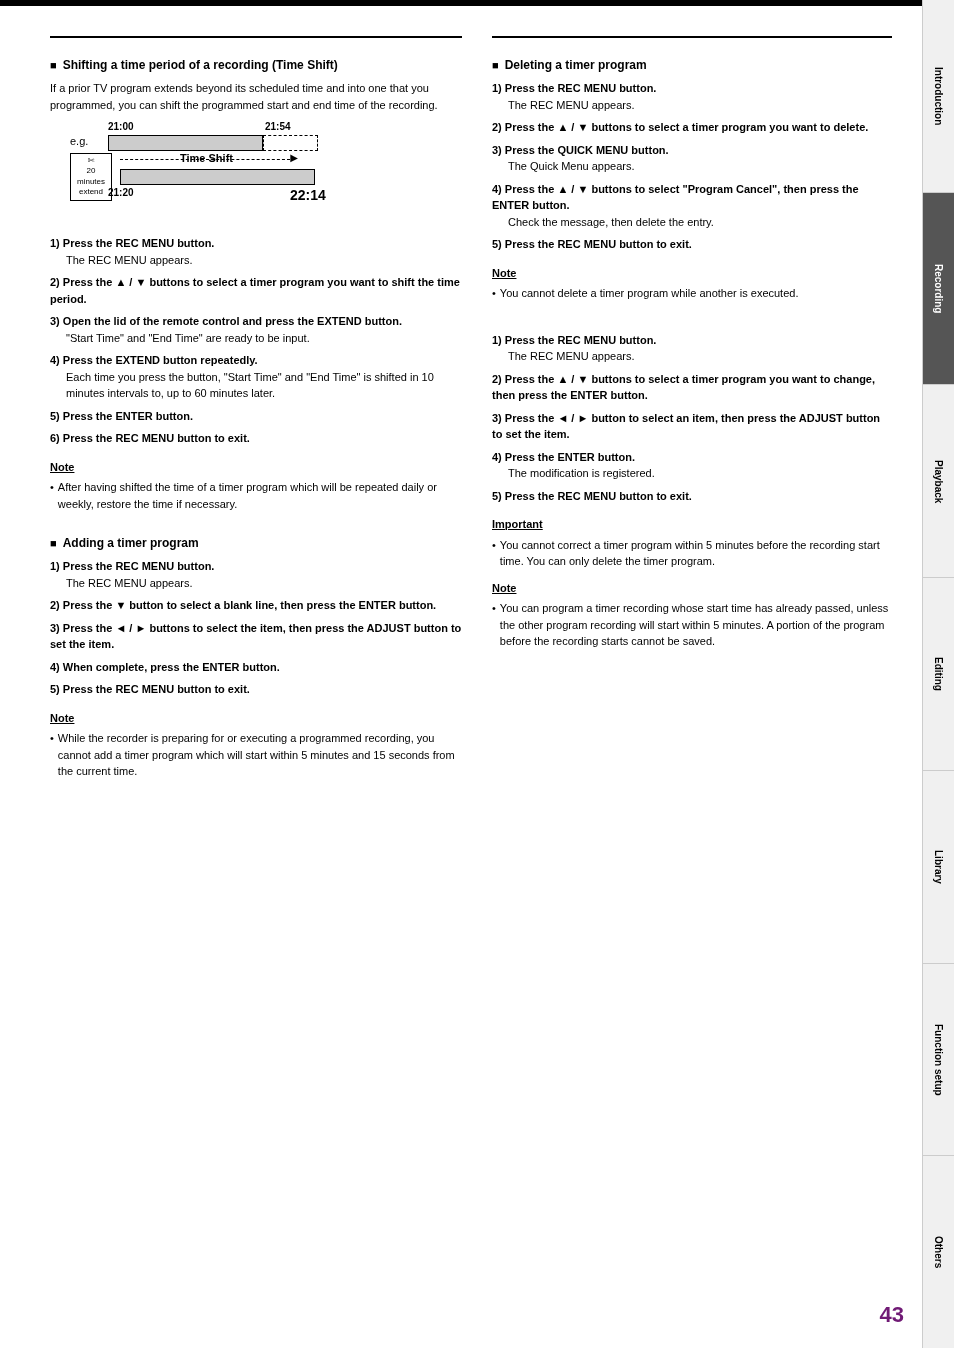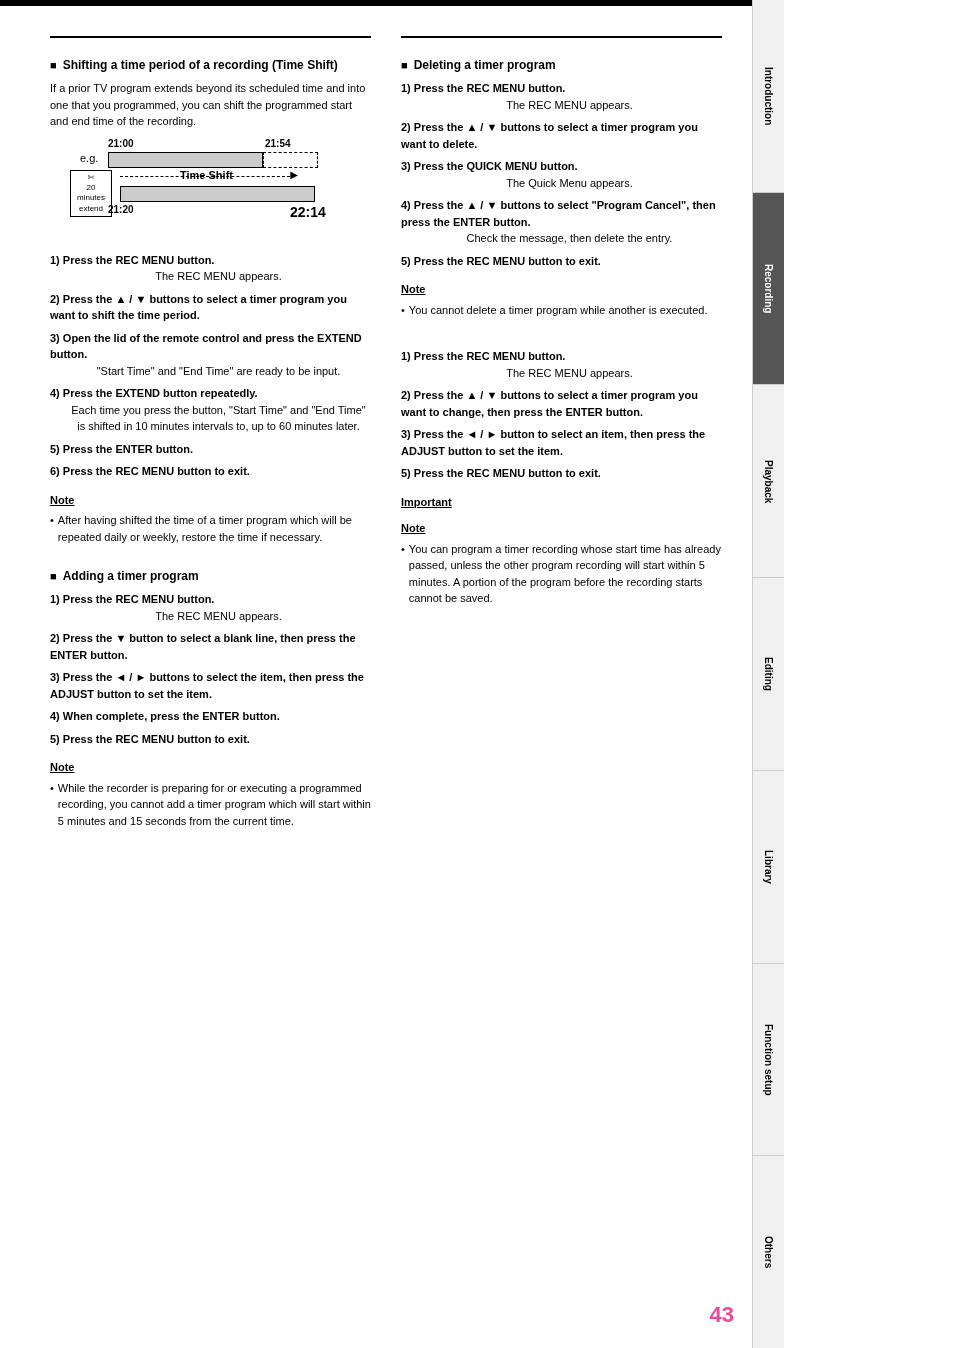--- a/index.html
+++ b/index.html
@@ -6,21 +6,21 @@
     body {
       font-family: Arial, Helvetica, sans-serif;
       font-size: 11px;
       background: #fff;
       width: 954px;
       min-height: 1348px;
       position: relative;
       overflow: hidden;
     }
     .page-container {
-      width: 784px;
+      width: 954px;
       min-height: 1348px;
       position: relative;
       background: #fff;
     }
     
     .top-border {
       width: 100%;
       height: 6px;
       background: #000;
       position: absolute;
@@ -112,21 +112,20 @@
     .steps-list li .step-num {
       font-weight: bold;
     }
     .steps-list li .step-text {
       font-weight: bold;
     }
     .steps-list li .step-sub {
       font-weight: normal;
       display: block;
       margin-left: 16px;
-      text-align: center;
     }
     
     .note-section {
       margin-top: 10px;
       font-size: 11px;
       line-height: 1.5;
     }
     .note-section .note-title {
       font-weight: bold;
       margin-bottom: 4px;
@@ -144,21 +143,21 @@
     .section-block {
       margin-bottom: 20px;
     }
     
     .page-number {
       position: absolute;
       bottom: 20px;
       right: 50px;
       font-size: 22px;
       font-weight: bold;
-      color: #ec4899;
+      color: #701a75;
     }
     
     .top-rule {
       width: 100%;
       height: 2px;
       background: #000;
       margin-bottom: 20px;
     }
     .bold { font-weight: bold; }
     .diagram-wrapper {
@@ -191,21 +190,21 @@
       <div class="top-rule"></div>
 
       <div class="section-block">
         <div class="section-header">
           <span>Shifting a time period of a recording (Time Shift)</span>
         </div>
         <p class="section-intro">If a prior TV program extends beyond its scheduled time and into one that you programmed, you can shift the programmed start and end time of the recording.</p>
 
         <div class="diagram-wrapper">
 
-          <span style="position:absolute; top:14px; left:10px; font-size:11px;">e.g.</span>
+          <span style="position:absolute; top:14px; left:0; font-size:11px;">e.g.</span>
 
           <span style="position:absolute; top:0; left:38px; font-size:10px; font-weight:bold;">21:00</span>
           <span style="position:absolute; top:0; left:195px; font-size:10px; font-weight:bold;">21:54</span>
 
           <div style="position:absolute; top:14px; left:38px; width:155px; height:16px; border:1px solid #000; background:#ccc;"></div>
 
           <div style="position:absolute; top:14px; left:193px; width:55px; height:16px; border:1px dashed #000; background:#fff;"></div>
 
           <div style="position:absolute; top:38px; left:50px; width:170px; height:0; border-top:1px dashed #000; display:flex; align-items:center; justify-content:flex-end;">
             <span style="position:absolute; right:-8px; top:-8px; font-size:10px;">▶</span>
@@ -327,26 +326,31 @@
             <span class="step-num bold">1)&nbsp;</span><span class="step-text bold">Press the REC MENU button.</span>
             <span class="step-sub">The REC MENU appears.</span>
           </li>
           <li>
             <span class="step-num bold">2)&nbsp;</span><span class="step-text bold">Press the ▲ / ▼ buttons to select a timer program you want to change, then press the ENTER button.</span>
           </li>
           <li>
             <span class="step-num bold">3)&nbsp;</span><span class="step-text bold">Press the ◄ / ► button to select an item, then press the ADJUST button to set the item.</span>
           </li>
           <li>
+            <span class="step-num bold">4)&nbsp;</span><span class="step-text bold">Press the ENTER button.</span>
+            <span class="step-sub">The modification is registered.</span>
+          </li>
+          <li>
             <span class="step-num bold">5)&nbsp;</span><span class="step-text bold">Press the REC MENU button to exit.</span>
           </li>
         </ol>
 
         <div class="note-section">
           <div class="note-title">Important</div>
+          <div class="note-item">You cannot correct a timer program within 5 minutes before the recording start time. You can only delete the timer program.</div>
         </div>
 
         <div class="note-section" style="margin-top:10px;">
           <div class="note-title">Note</div>
           <div class="note-item">You can program a timer recording whose start time has already passed, unless the other program recording will start within 5 minutes. A portion of the program before the recording starts cannot be saved.</div>
         </div>
       </div>
     </div>
   </div>
 

